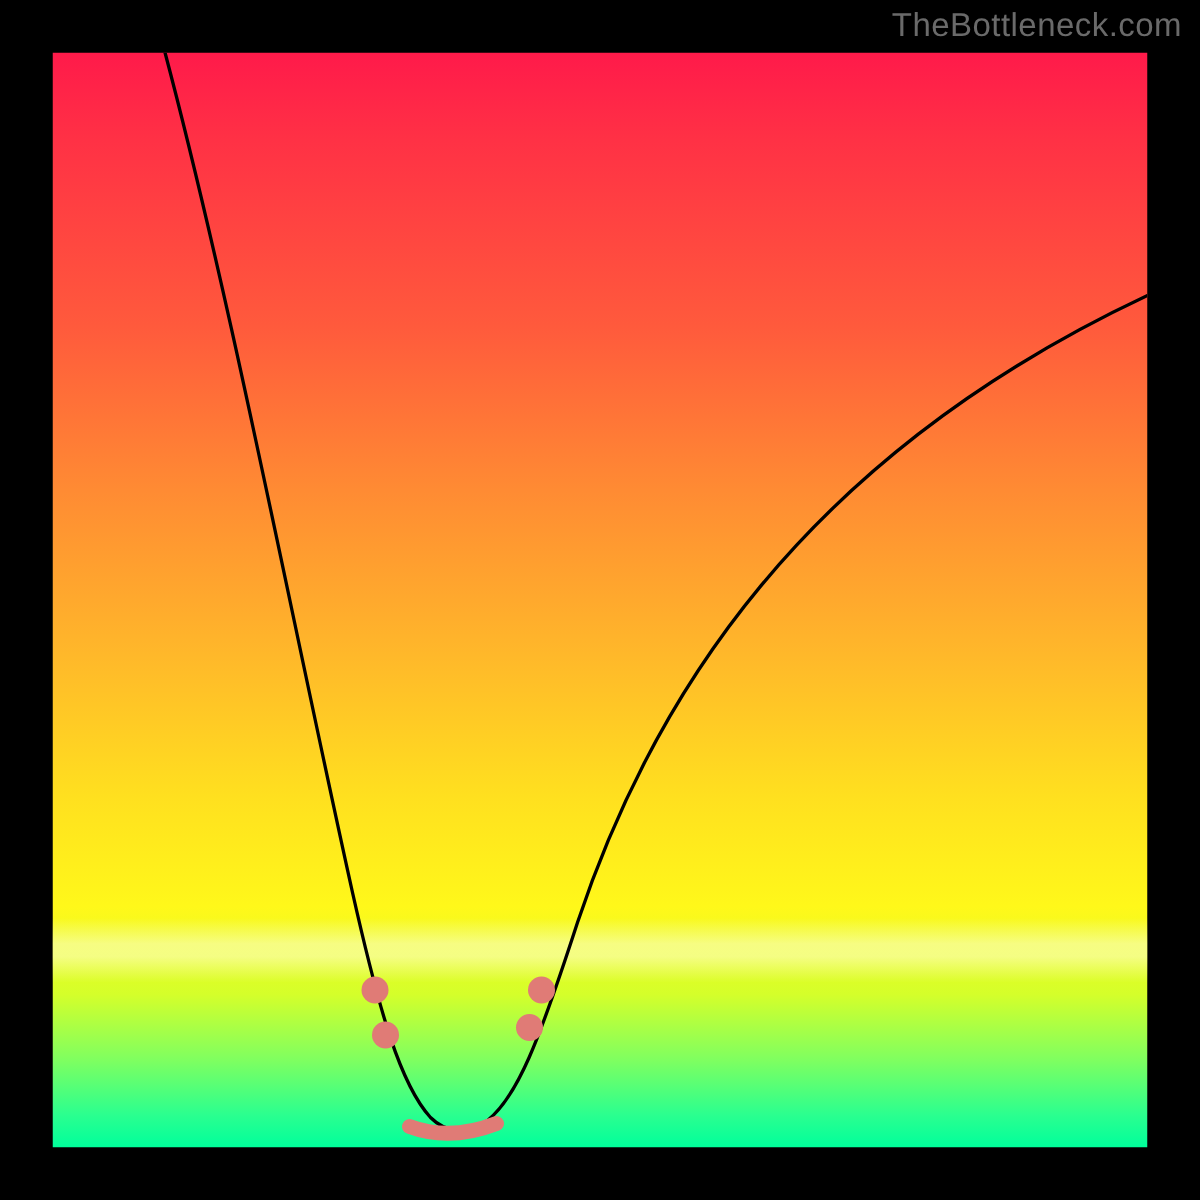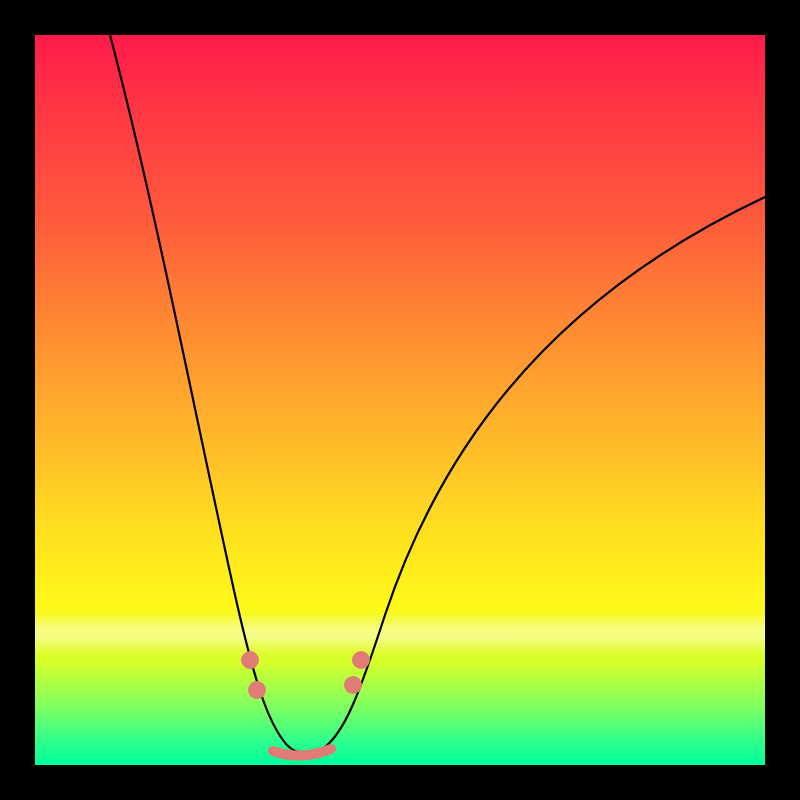--- a/index.html
+++ b/index.html
@@ -90,20 +90,21 @@
     fill: none;
     stroke: #e07b76;
     stroke-width: 10;
     stroke-linecap: round;
   }
 </style>
 </head>
 <body>
 <div class="frame">
 
+  <div class="watermark">TheBottleneck.com</div>
 
   <div class="plot-box">
     <div class="gradient"></div>
     <div class="band-pale"></div>
 
     <svg class="curve" viewBox="0 0 730 730" preserveAspectRatio="none">
 
       <path class="curve-path" d="M 75 0
                C 120 170, 160 380, 200 560
                C 218 640, 232 688, 252 710

